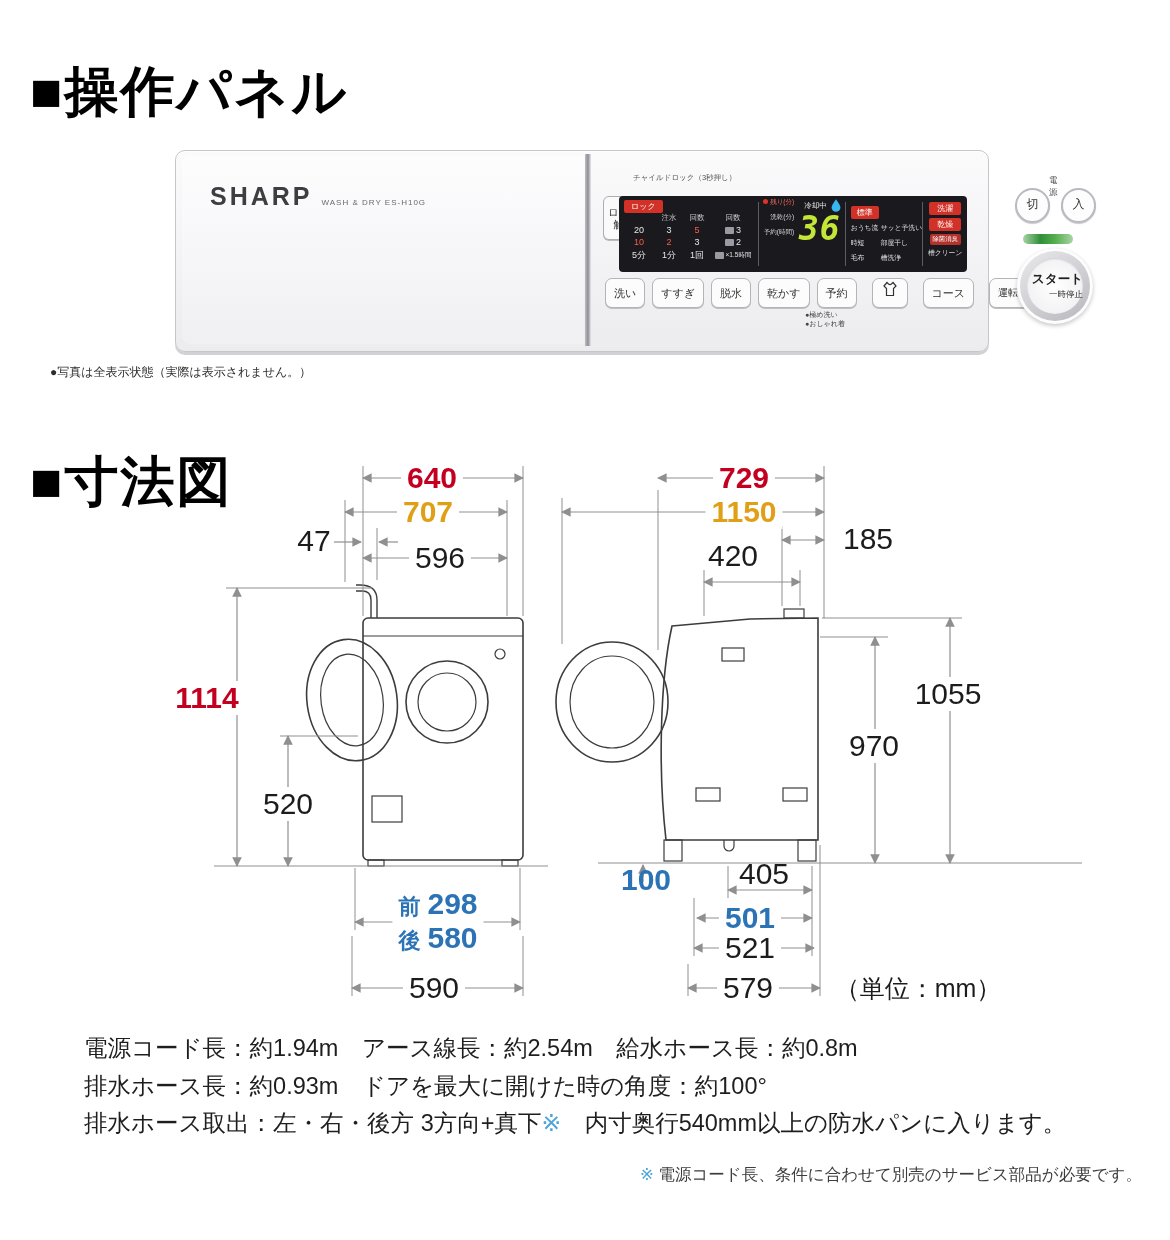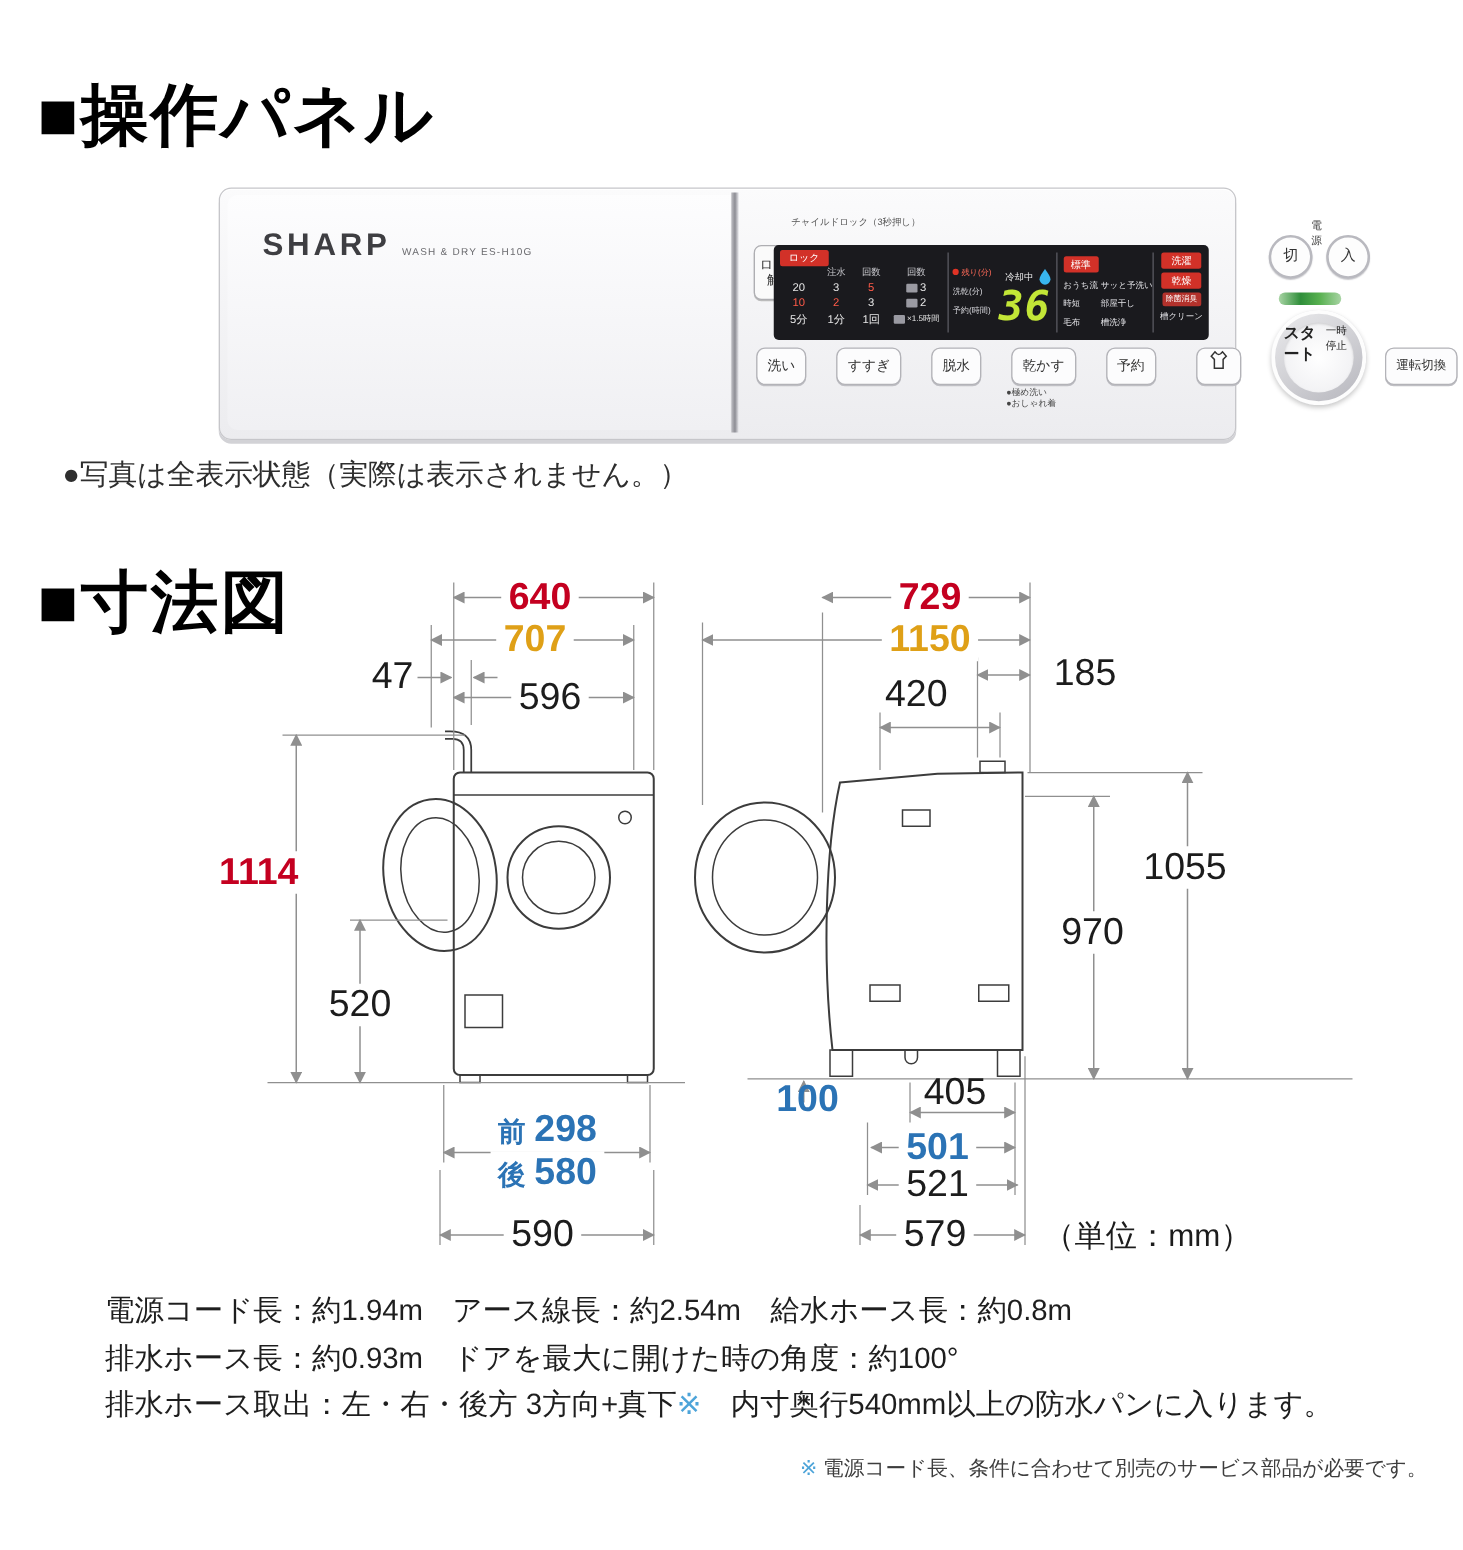--- a/index.html
+++ b/index.html
@@ -1,20 +1,20 @@
 <!DOCTYPE html>
 <html><head>
 <meta charset="utf-8">
 <style>
   html,body{margin:0;padding:0;background:#fff;}
   .page{position:relative;width:1170px;height:1240px;background:#fff;overflow:hidden;
         font-family:"Liberation Sans","DejaVu Sans",sans-serif;color:#1c1c1c;}
   .h1{position:absolute;left:30px;font-size:54px;font-weight:700;letter-spacing:2px;color:#000;}
   #sec1{top:56px;} #sec2{top:446px;}
-  .photo-note{position:absolute;left:50px;top:364px;font-size:23px;color:#2e2e2e;}
+  .photo-note{position:absolute;left:50px;top:364px;font-size:12px;color:#2e2e2e;}
 
   
   .panel{position:absolute;left:175px;top:150px;width:812px;height:200px;border-radius:10px;
          background:linear-gradient(#fbfbfc,#ececef);border:1px solid #c6c6ca;
          box-shadow:0 3px 0 #d2d2d6, inset 0 1px 0 #fff;}
   .p-left{position:absolute;left:6px;top:5px;width:402px;height:188px;border-radius:8px 0 0 8px;
           background:linear-gradient(#fdfdfe,#f0f0f3);}
   .p-seam{position:absolute;left:409px;top:3px;width:6px;height:192px;
           background:linear-gradient(90deg,#bfbfc4,#8d8d94,#e8e8ec);}
   .p-right{position:absolute;left:415px;top:3px;width:394px;height:192px;}
@@ -34,61 +34,61 @@
   .lock-badge{position:absolute;left:5px;top:4px;background:#d23128;color:#fff;font-size:8px;
               padding:1px 7px;border-radius:2px;}
   .dgrid{position:absolute;left:4px;top:17px;width:132px;display:grid;
          grid-template-columns:32px 28px 28px 44px;row-gap:2px;font-size:9px;color:#e6e6e6;
          text-align:center;align-items:center;}
   .dgrid .hd{font-size:7.5px;color:#c9c9ce;}
   .d-red{color:#ff5a48;}
   .sq{display:inline-block;width:9px;height:7px;background:#9a9aa2;border-radius:1px;
       margin-right:2px;vertical-align:middle;}
   .tiny{font-size:6.5px;}
-  .blk2{width:86px;display:flex;padding-top:18px;}
+  .blk2{width:86px;display:flex;padding-top:2px;text-align:right;}
   .stat-labels{width:32px;display:flex;flex-direction:column;gap:6px;padding-left:3px;}
   .sl{font-size:6.5px;color:#d9d9de;white-space:nowrap;}
   .sl.first{color:#ff6a58;}
   .sl.first::before{content:"";display:inline-block;width:5px;height:5px;border-radius:50%;
                     background:#e03325;margin-right:2px;}
   .stat-main{flex:1;display:flex;flex-direction:column;align-items:flex-end;padding-right:4px;}
   .cooling{display:flex;align-items:center;gap:4px;font-size:7.5px;color:#f0f0f0;margin-top:1px;}
   .time{font-family:"DejaVu Sans Mono","Liberation Mono",monospace;font-style:italic;
         font-weight:700;font-size:33px;line-height:34px;color:#c3e637;letter-spacing:1px;}
   .blk3{width:72px;padding:5px 0 0 5px;}
   .badge{display:inline-block;background:#d23128;color:#fff;font-size:8px;padding:1px 6px;
          border-radius:2px;}
   .courses{margin-top:4px;display:grid;grid-template-columns:30px 36px;row-gap:5px;
            font-size:6.8px;color:#e2e2e6;white-space:nowrap;}
   .blk4{width:44px;display:flex;flex-direction:column;align-items:center;gap:3px;padding-top:6px;}
   .badge.wide{font-size:8px;padding:1px 8px;}
   .badge.dim2{font-size:6.3px;padding:1px 3px;background:#b3322c;}
   .mode-plain{font-size:6.8px;color:#dedee2;}
-  .btnrow{position:absolute;left:14px;top:124px;display:flex;gap:24px;align-items:flex-start;}
+  .btnrow{position:absolute;left:14px;top:124px;display:flex;gap:7px;align-items:flex-start;}
   .pbtn{height:28px;line-height:28px;padding:0 8px;background:#fcfcfd;border:1px solid #b3b3b8;
         border-radius:7px;box-shadow:0 1px 0 #bfbfc4;font-size:11px;color:#2e2e2e;
         text-align:center;white-space:nowrap;}
   .pbtn.gap{margin-left:8px;}
   .pbtn.small{font-size:10px;}
   .shirt-notes{position:absolute;left:214px;top:156px;font-size:7px;color:#444;line-height:9px;
                display:flex;flex-direction:column;}
   .power-label{position:absolute;left:458px;top:21px;font-size:8.5px;color:#444;}
   .pw{position:absolute;top:34px;width:31px;height:31px;border-radius:50%;background:#fdfdfd;
       border:2px solid #b9b9bf;box-shadow:0 1px 1px #c9c9cd;text-align:center;line-height:29px;
       font-size:12px;color:#333;}
   .pw-off{left:424px;} .pw-on{left:470px;}
   .green-ind{position:absolute;left:432px;top:80px;width:50px;height:10px;border-radius:5px;
              background:linear-gradient(90deg,#a8d4a4,#2f8e3a 35%,#57b04f 65%,#a8d4a4);}
   .start-outer{position:absolute;left:426px;top:94px;width:76px;height:76px;border-radius:50%;
                background:linear-gradient(145deg,#ececee,#b5b5bc);
                box-shadow:inset 0 0 0 3px #fdfdfd,0 2px 4px rgba(0,0,0,.22);
                display:flex;align-items:center;justify-content:center;}
   .start-inner{width:56px;height:56px;border-radius:50%;background:radial-gradient(#ffffff,#ededf0);
-               box-shadow:inset 0 1px 2px rgba(0,0,0,.15);display:flex;
-               align-items:flex-start;justify-content:center;}
+               box-shadow:inset 0 1px 2px rgba(0,0,0,.15);display:flex;flex-direction:column;
+               align-items:flex-end;justify-content:center;}
   .start-inner .s1{font-size:12.5px;font-weight:700;color:#222;}
   .start-inner .s2{font-size:8.5px;color:#222;margin-top:1px;}
 
   
   .diagram{position:absolute;left:0;top:430px;width:1170px;height:600px;}
   .diagram svg{position:absolute;left:0;top:0;}
   .dim{position:absolute;transform:translate(-50%,-50%);background:#fff;padding:0 6px;
        font-size:30px;color:#1c1c1c;white-space:nowrap;z-index:2;}
   .dim.nobg{background:transparent;padding:0;}
   .dim.red{color:#c40020;font-weight:700;}

